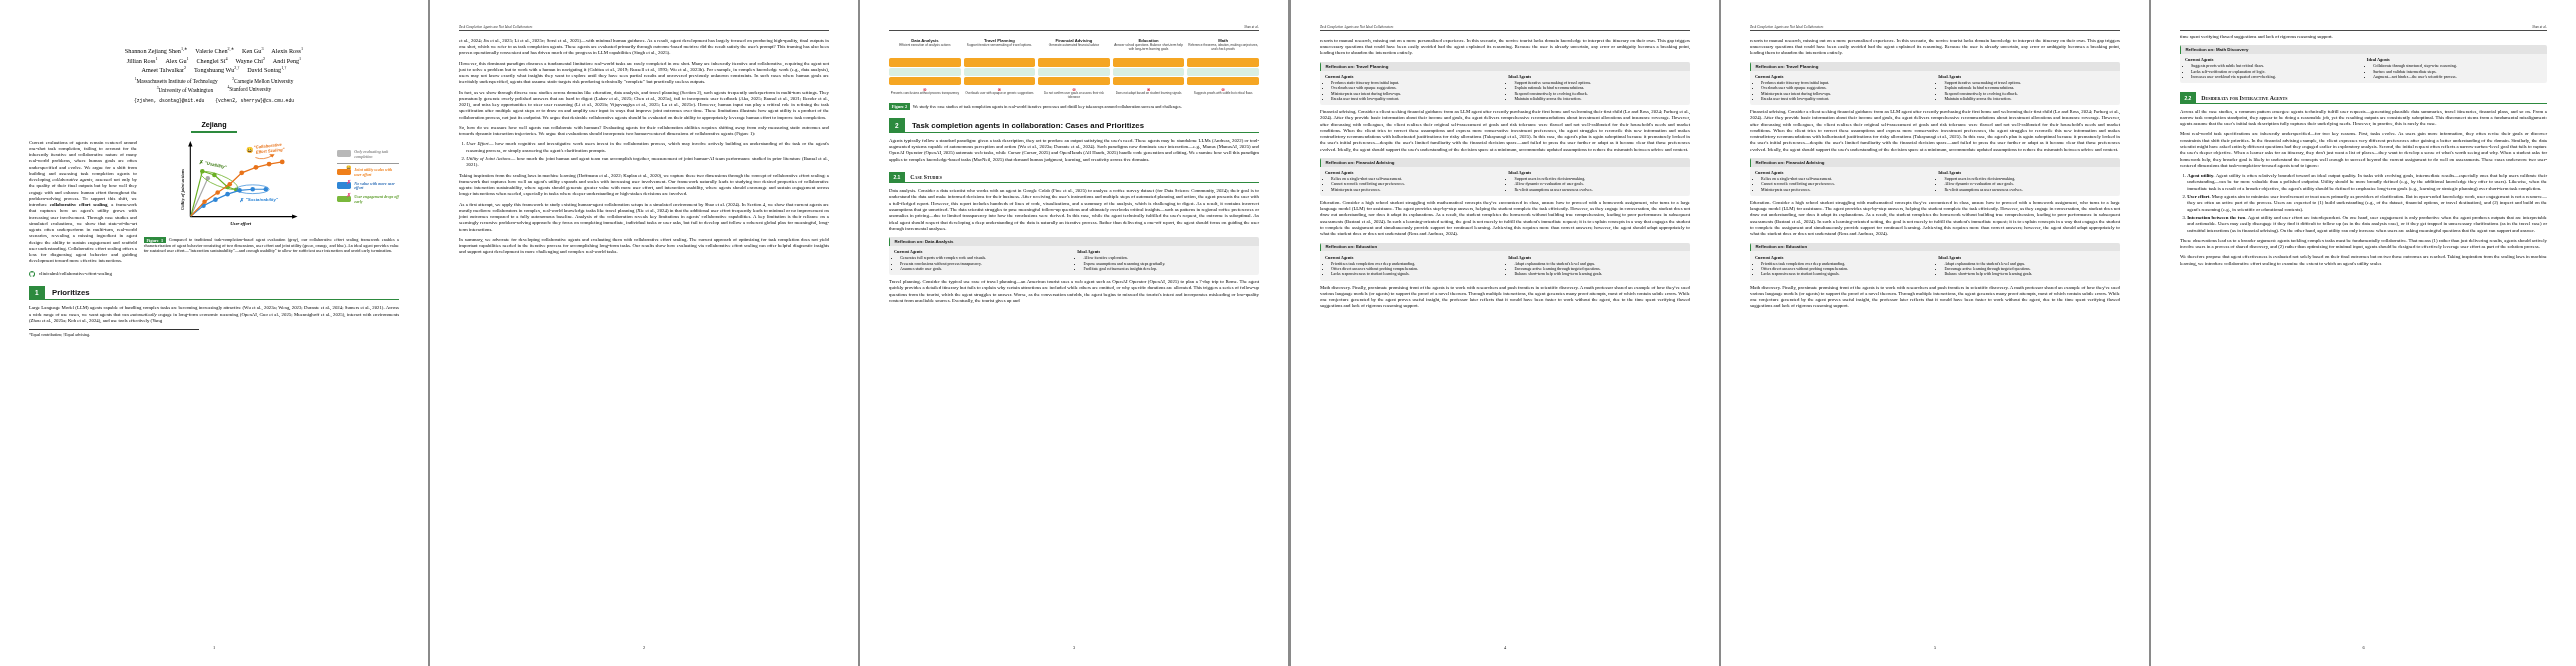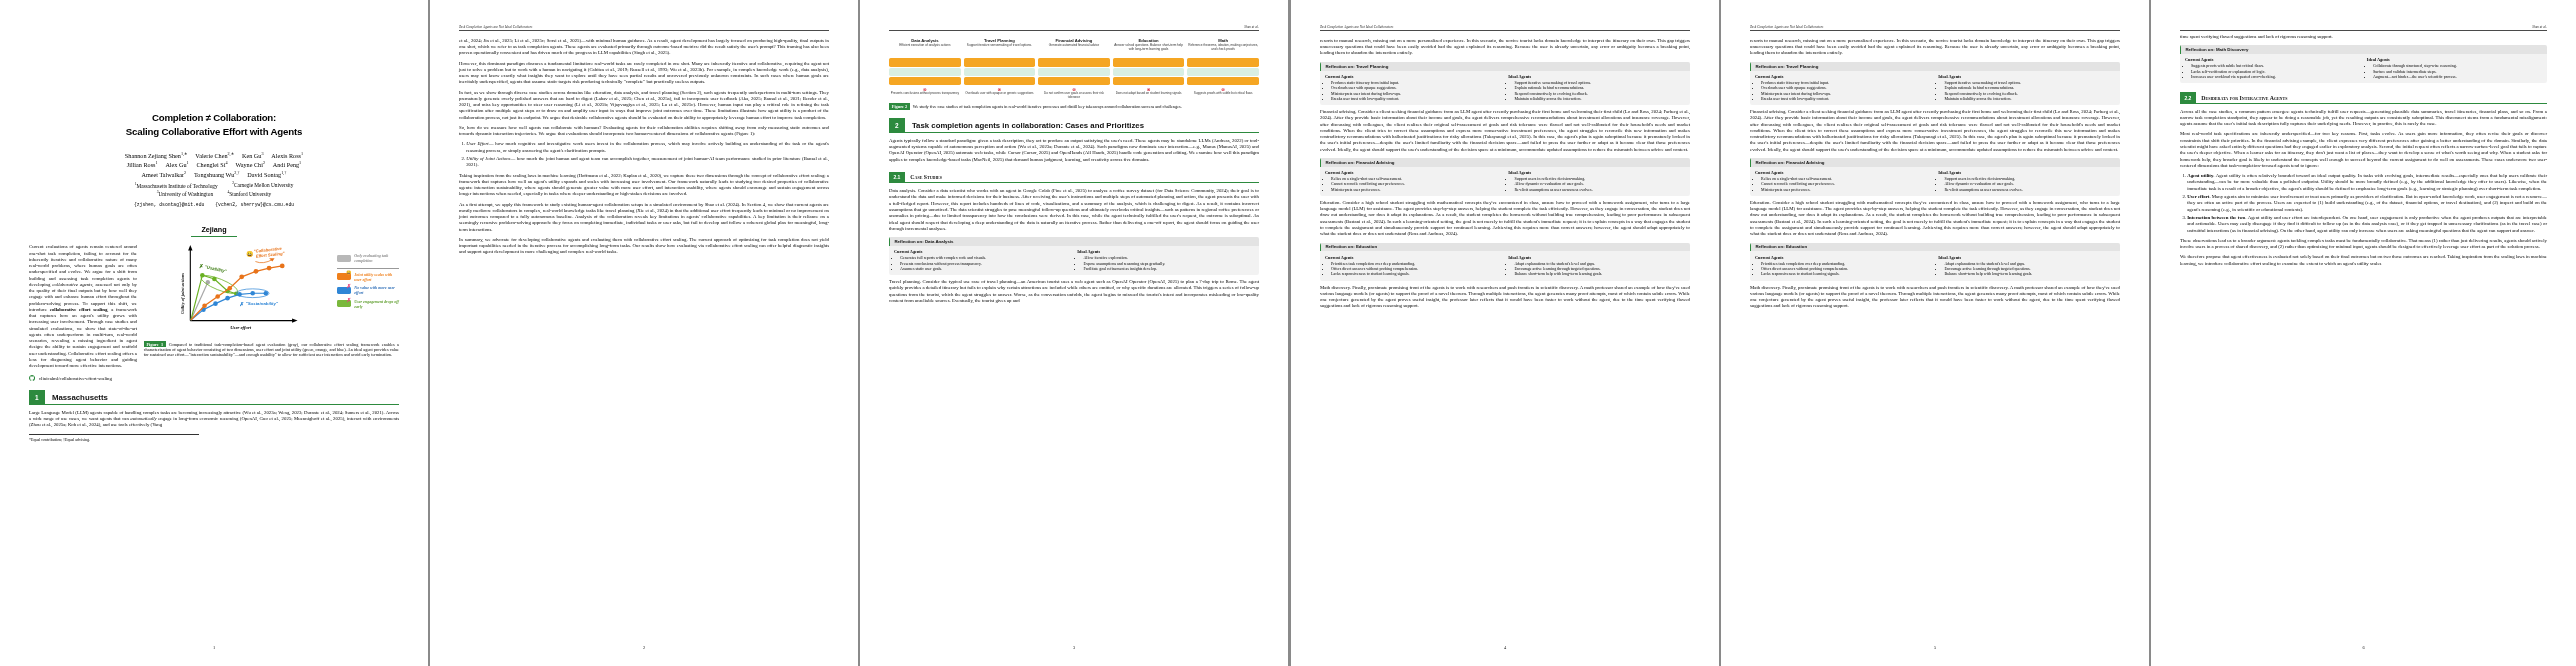--- a/index.html
+++ b/index.html
@@ -115,24 +115,20 @@
   .ol li i{font-style:italic;}
 </style>
 </head>
 <body>
 
 <div id="sheet">
 
   <div class="page p1">
     <div class="body">
 
-      <div class="ttl">
-        <div>Completion ≠ Collaboration:</div>
-        <div>Scaling Collaborative Effort with Agents</div>
-      </div>
 
       <div class="authors">
         <div class="row">
           <span class="nm">Shannon Zejiang Shen<sup>1,∗</sup></span><span class="nm">Valerie Chen<sup>2,∗</sup></span><span class="nm">Ken Gu<sup>3</sup></span><span class="nm">Alexis Ross<sup>1</sup></span>
         </div>
         <div class="row">
           <span class="nm">Jillian Ross<sup>1</sup></span><span class="nm">Alex Gu<sup>1</sup></span><span class="nm">Chenglei Si<sup>4</sup></span><span class="nm">Wayne Chi<sup>2</sup></span><span class="nm">Andi Peng<sup>1</sup></span>
         </div>
         <div class="row">
           <span class="nm">Ameet Talwalkar<sup>2</sup></span><span class="nm">Tongshuang Wu<sup>2,†</sup></span><span class="nm">David Sontag<sup>1,†</sup></span>
@@ -248,21 +244,21 @@
           2 .27 1.53-1.04 2.2-.82 2.2-.82.44 1.1.16 1.92.08 2.12.51.56.82 1.27.82 2.15 0 3.07-1.87
           3.75-3.65 3.95.29.25.54.73.54 1.48 0 1.07-.01 1.93-.01 2.2 0 .21.15.46.55.38A8.01 8.01 0 0016
           8c0-4.42-3.58-8-8-8z"></path>
         </svg>
         <span>clinicalml/collaborative-effort-scaling</span>
       </div>
 
       <div class="sech">
         <div class="sech-wrap" style="display:flex">
           <div class="num">1</div>
-          <div class="ttxt">Massachusetts</div>
+          <div class="ttxt">Prioritizes</div>
         </div>
       </div>
 
       <div class="para first">
         Large Language Model (LLM) agents capable of handling complex tasks are becoming increasingly attractive (Wu et al., 2023a; Weng, 2023; Durante et al., 2024; Sumers et al., 2021). Across a wide range of use cases, we want agents that can <i>automatically</i> engage in long-form economic reasoning (OpenAI, Guo et al., 2025; Muennighoff et al., 2025), interact with environments (Zhou et al., 2025a; Koh et al., 2024), and use tools effectively (Yang
       </div>
 
       <div class="fn">*Equal contribution; †Equal advising.</div>
     </div>
     <div class="pgnum">1</div>

